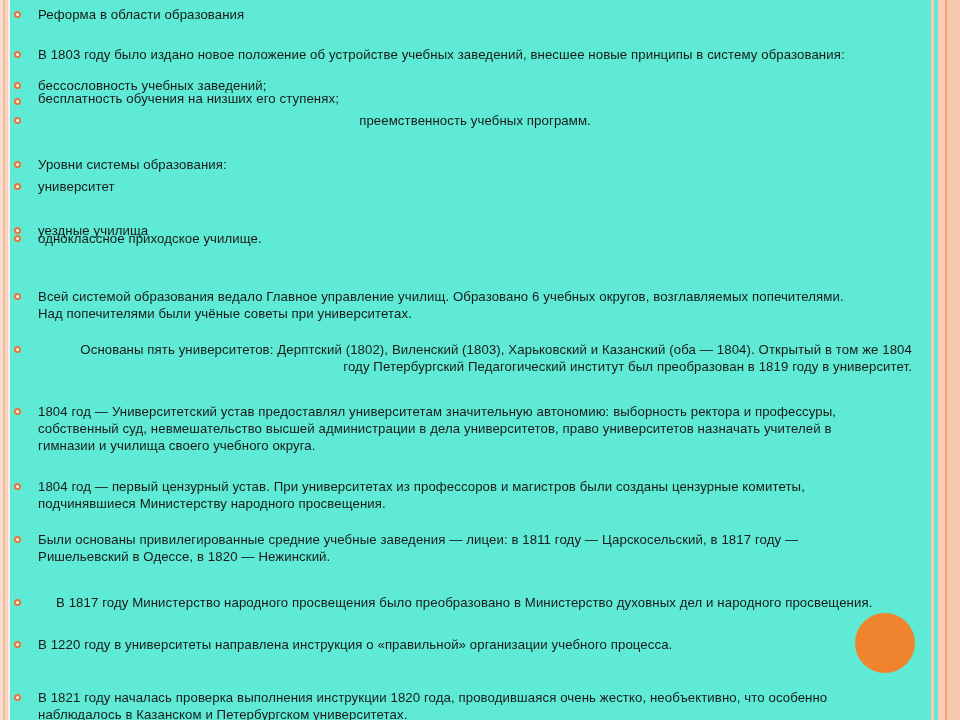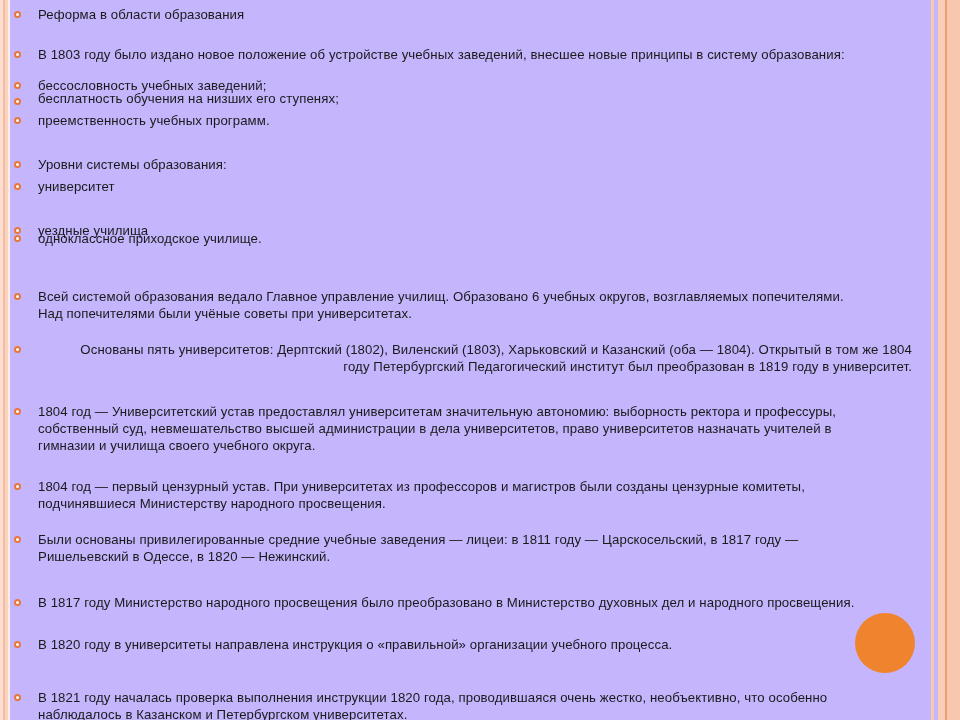--- a/index.html
+++ b/index.html
@@ -11,21 +11,21 @@
     height: 720px;
     background: #ffffff;
     font-family: "Liberation Sans", sans-serif;
     overflow: hidden;
     position: relative;
   }
 
   .slide {
     position: absolute;
     inset: 0;
-    background: #c4b5fd;
+    background: #5eead4;
   }
 
   
   .left-border {
     position: absolute;
     left: 0;
     top: 0;
     width: 12px;
     height: 720px;
     pointer-events: none;
@@ -97,32 +97,32 @@
     letter-spacing: 0.1px;
     white-space: pre-line;
     flex: 1 1 auto;
   }
 
   
   .r0  { top: 6px; }
   .r1  { top: 46px; }
   .r2  { top: 77px; }
   .r3  { top: 90px; align-items: center; }
-  .r4  { top: 112px; }
+  .r4  { top: 112px; text-align: center; }
   .r5  { top: 156px; }
   .r6  { top: 178px; }
   .r7  { top: 200px; }
   .r8  { top: 222px; }
   .r9  { top: 230px; }
   .r10 { top: 288px; }
   .r11 { top: 341px; text-align: right; }
   .r12 { top: 403px; }
   .r13 { top: 478px; }
   .r14 { top: 531px; }
-  .r15 { top: 594px; }
+  .r15 { top: 594px; gap: 18px; }
   .r16 { top: 636px; }
   .r17 { top: 689px; }
 </style>
 </head>
 <body>
 
 <div class="slide">
 
   <div class="left-border">
     <div class="lb-a"></div>
@@ -217,21 +217,21 @@
 Ришельевский в Одессе, в 1820 — Нежинский.</span>
     </div>
 
     <div class="bullet-item r15">
       <span class="bullet-marker"></span>
       <span class="bullet-text">В 1817 году Министерство народного просвещения было преобразовано в Министерство духовных дел и народного просвещения.</span>
     </div>
 
     <div class="bullet-item r16">
       <span class="bullet-marker"></span>
-      <span class="bullet-text">В 1820 году в университеты направлена инструкция о «правильной»  организации учебного процесса.</span>
+      <span class="bullet-text">В 1220 году в университеты направлена инструкция о «правильной»  организации учебного процесса.</span>
     </div>
 
     <div class="bullet-item r17">
       <span class="bullet-marker"></span>
       <span class="bullet-text">В 1821 году началась проверка выполнения инструкции 1820 года, проводившаяся очень жестко, необъективно, что особенно
 наблюдалось в Казанском и Петербургском университетах.</span>
     </div>
 
   </div>
 

